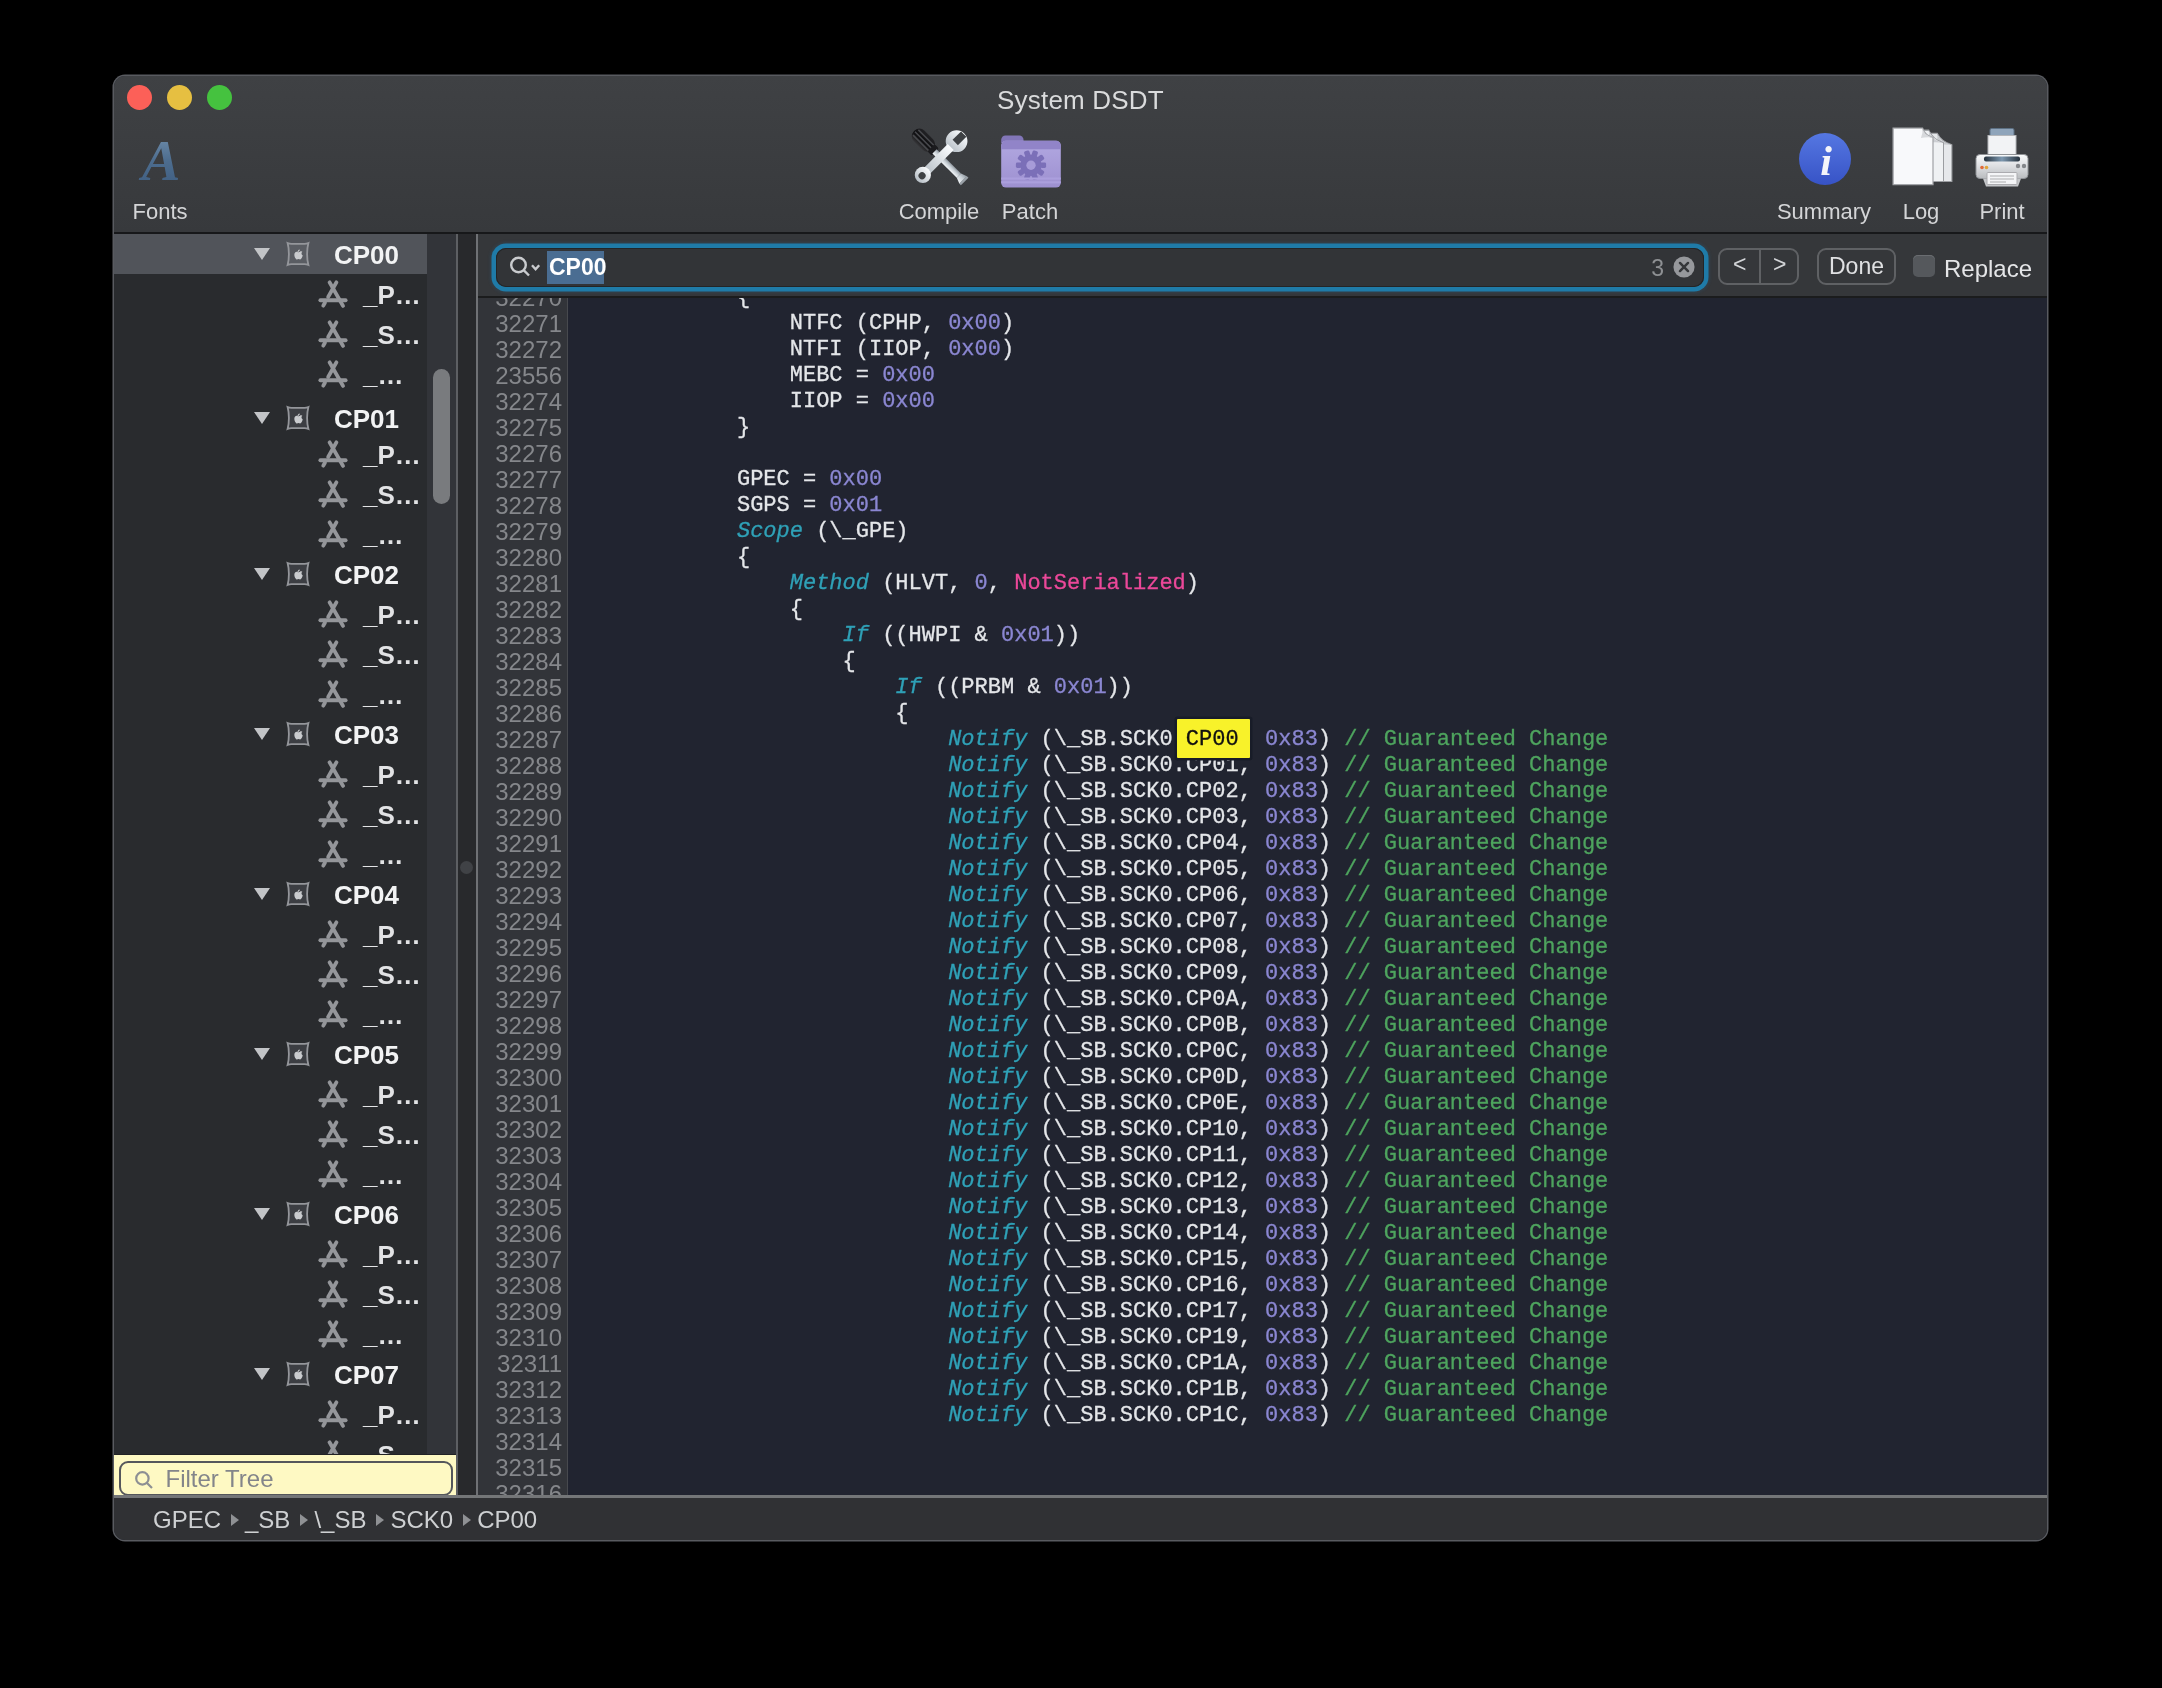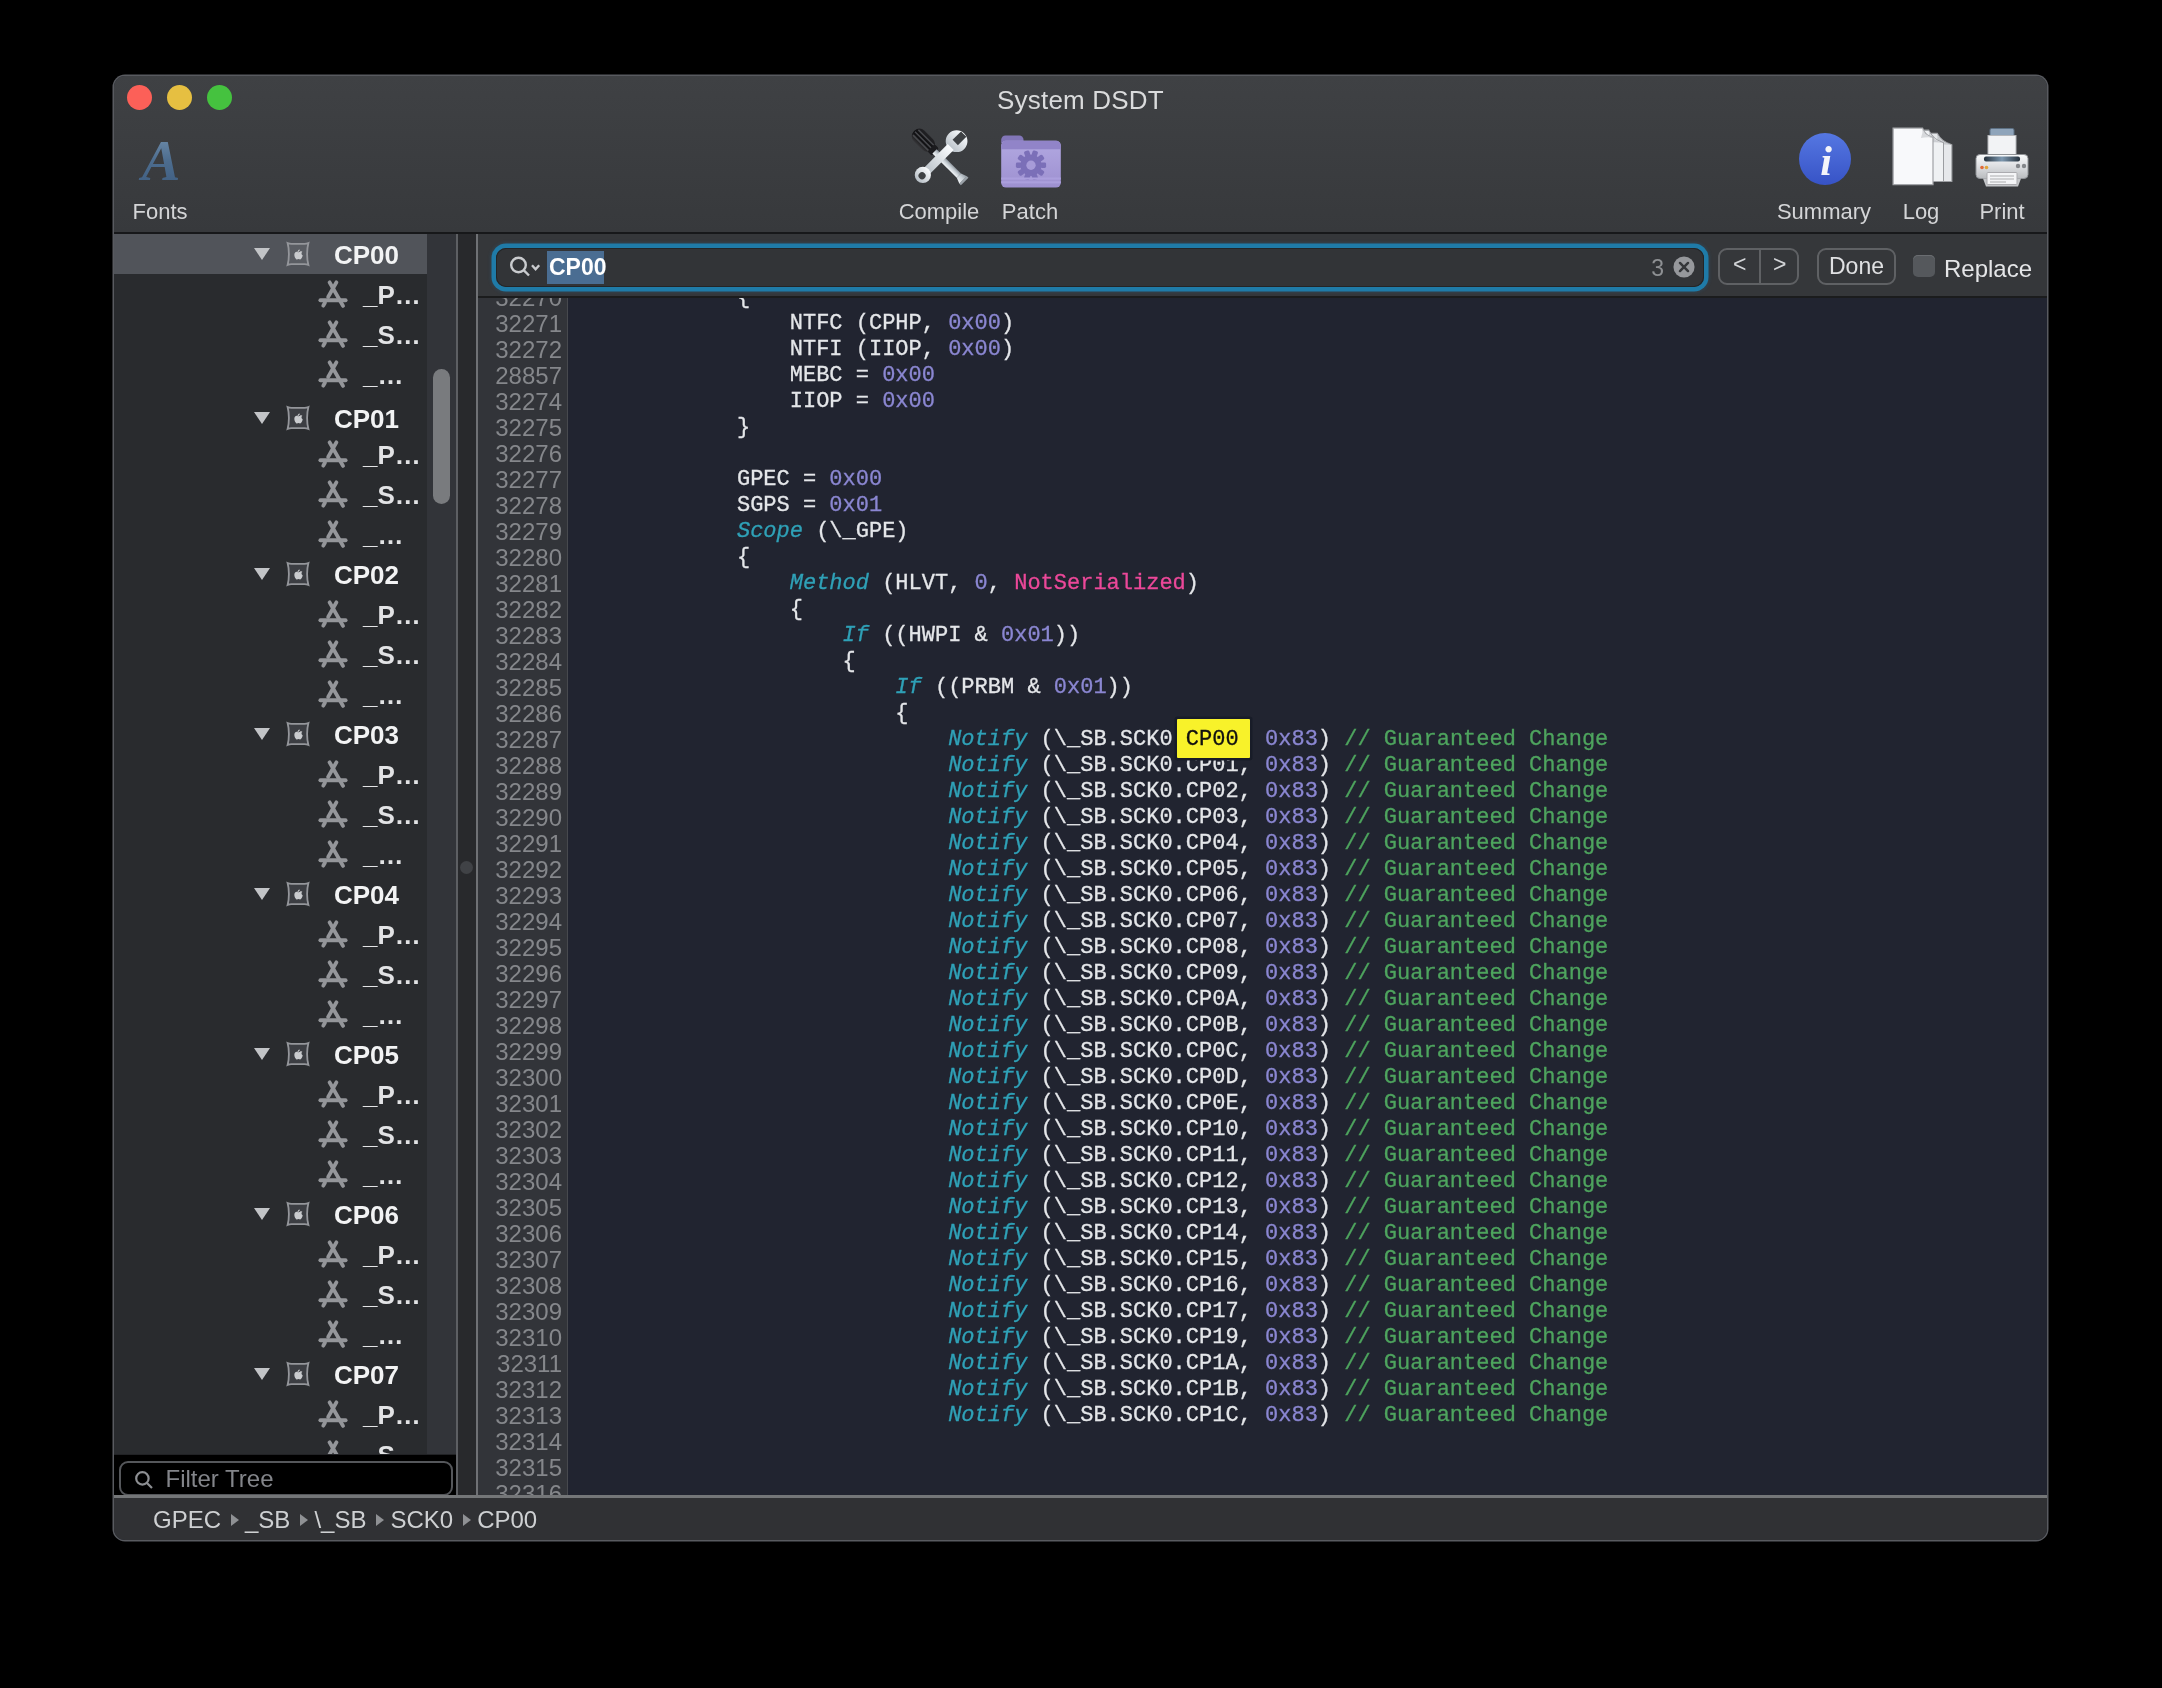--- a/index.html
+++ b/index.html
@@ -41,21 +41,21 @@
 .gdiv {position:absolute; left:88.5px; top:0; width:1.5px; height:100%; background:#47494e;}
 .gnums {position:absolute; left:0; top:-12.5px; width:84px; text-align:right;}
 .gn {height:26px; line-height:26px; font-size:24px; color:#85878b;}
 .codes {position:absolute; left:100.5px; top:-12.5px;}
 .cl {height:26px; line-height:26px; font-size:22px; font-family:"Liberation Mono",monospace; white-space:pre; color:#e4e6e9; -webkit-text-stroke:0.3px;}
 .cl .k {color:#2fa1b7;font-style:italic;} .cl .n {color:#8b87d2;} .cl .c {color:#4ea45e;} .cl .m {color:#ec4899;}
 .fw {position:relative;}
 .fb {position:absolute; left:4px; top:-8px; right:2px; bottom:-6px; background:#f8f22a; border-radius:1px; box-shadow:0 0 0 2.5px #181c28;}
 .ft {position:relative; color:transparent;}
 .fx {position:relative; color:#111;}
-.filt {position:absolute; left:0; top:1378px; width:341.5px; height:41px; background:#000000; border-top:1.5px solid #212225;}
+.filt {position:absolute; left:0; top:1378px; width:341.5px; height:41px; background:#fef9c3; border-top:1.5px solid #212225;}
 .fbox {position:absolute; left:4.5px; top:6px; width:334px; height:35px; border:2px solid #55575b; border-radius:9px;}
 .fph {position:absolute; left:45px; top:2px; font-size:24px; color:#83858a;}
 .status {position:absolute; left:0; top:1419px; width:1933px; height:45px; background:#303134; border-top:3px solid #747678;}
 .bc {position:absolute; left:39px; top:8px; font-size:24px; color:#ced0d2; display:flex; align-items:center;}
 .bsep {display:inline-block; width:0; height:0; border-left:8px solid #8f9194; border-top:6px solid transparent; border-bottom:6px solid transparent; margin:0 6px 0 10px;}
 </style></head>
 <body>
 <div id="win">
   <div class="tb">
     <div class="tl" style="left:13px; background:#fc6058;"></div>
@@ -555,21 +555,21 @@
     </div>
   <div class="done">Done</div>
   <div class="cbox"></div>
     <div class="rlab">Replace</div>
   <div class="editor">
     <div class="gutter">
         <div class="gnums">
 <div class="gn">32270</div>
 <div class="gn">32271</div>
 <div class="gn">32272</div>
-<div class="gn">28857</div>
+<div class="gn">23556</div>
 <div class="gn">32274</div>
 <div class="gn">32275</div>
 <div class="gn">32276</div>
 <div class="gn">32277</div>
 <div class="gn">32278</div>
 <div class="gn">32279</div>
 <div class="gn">32280</div>
 <div class="gn">32281</div>
 <div class="gn">32282</div>
 <div class="gn">32283</div>

